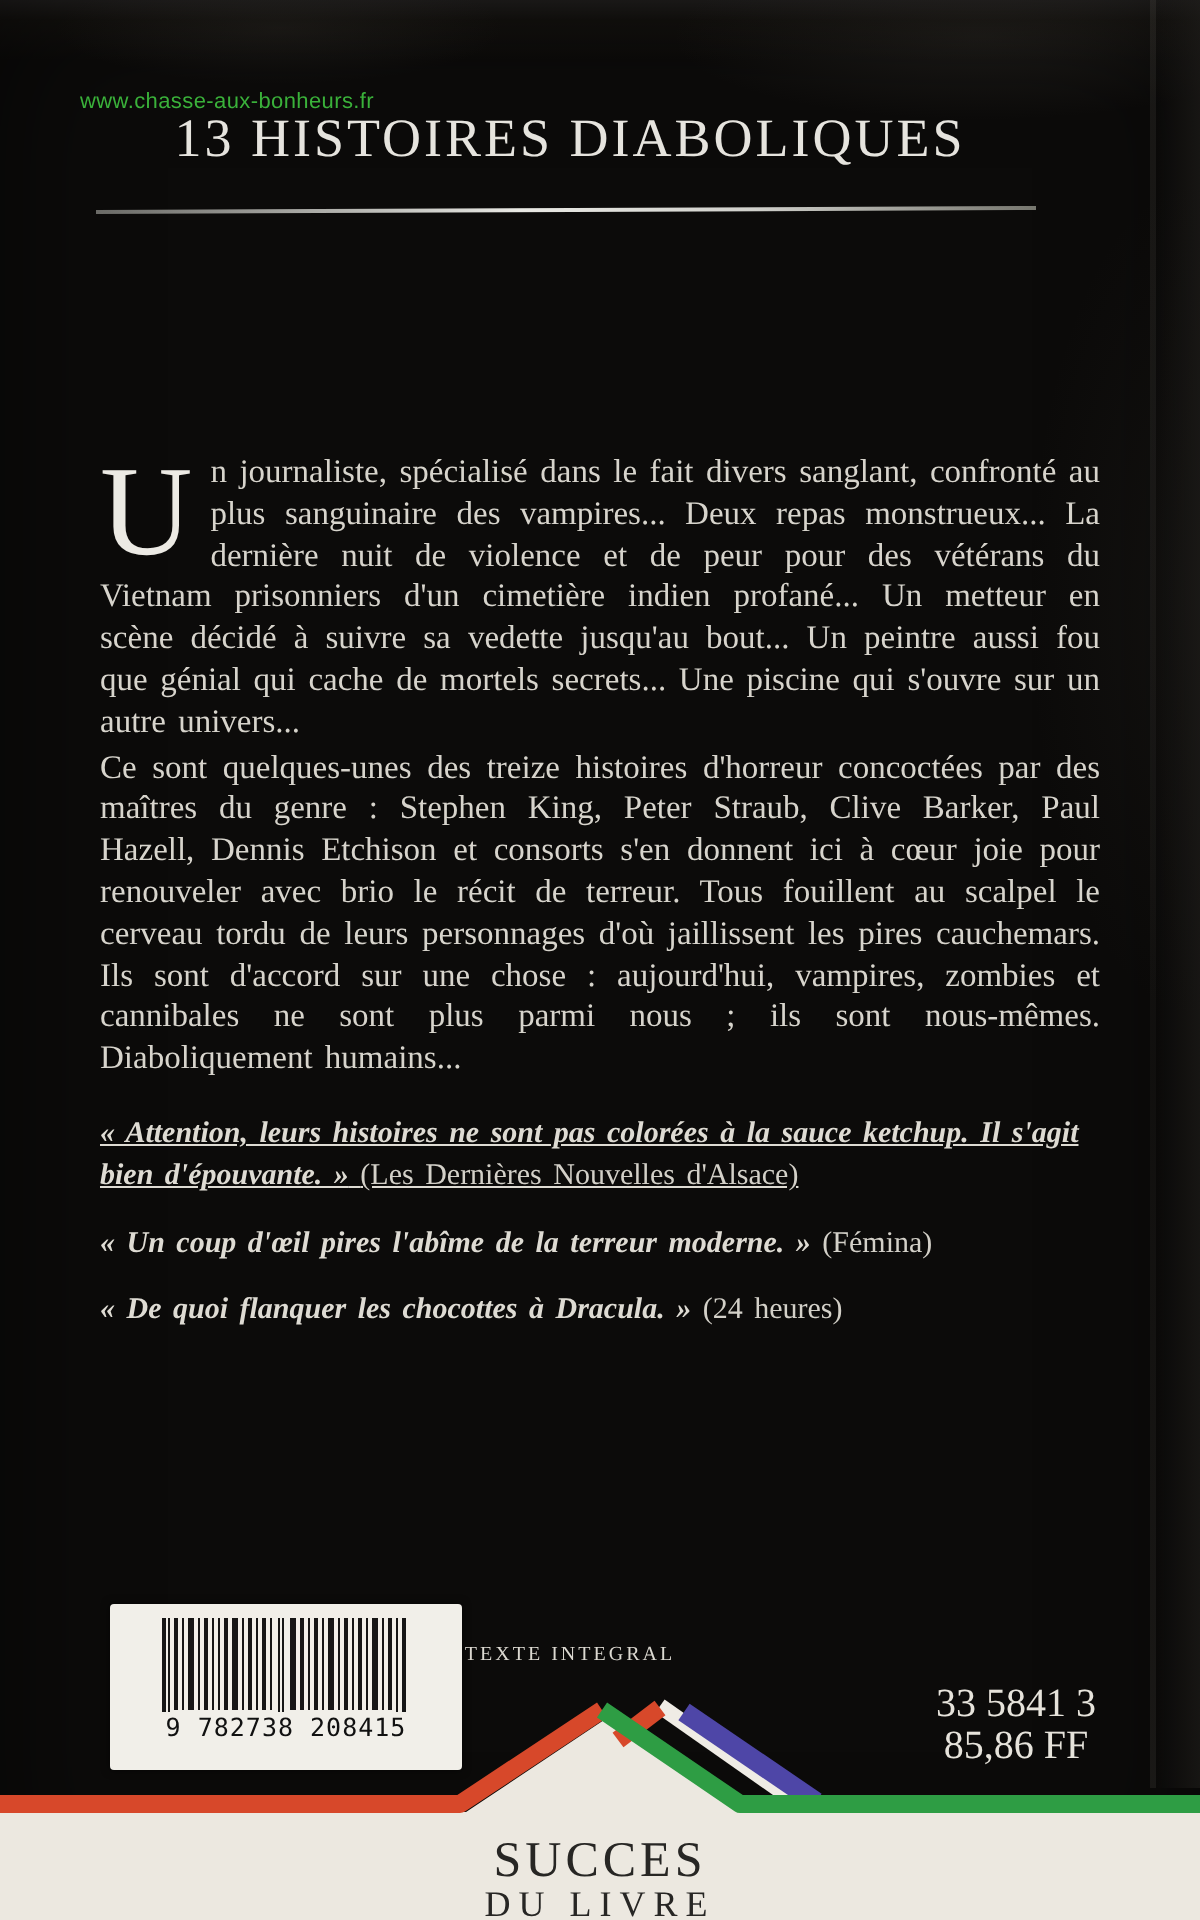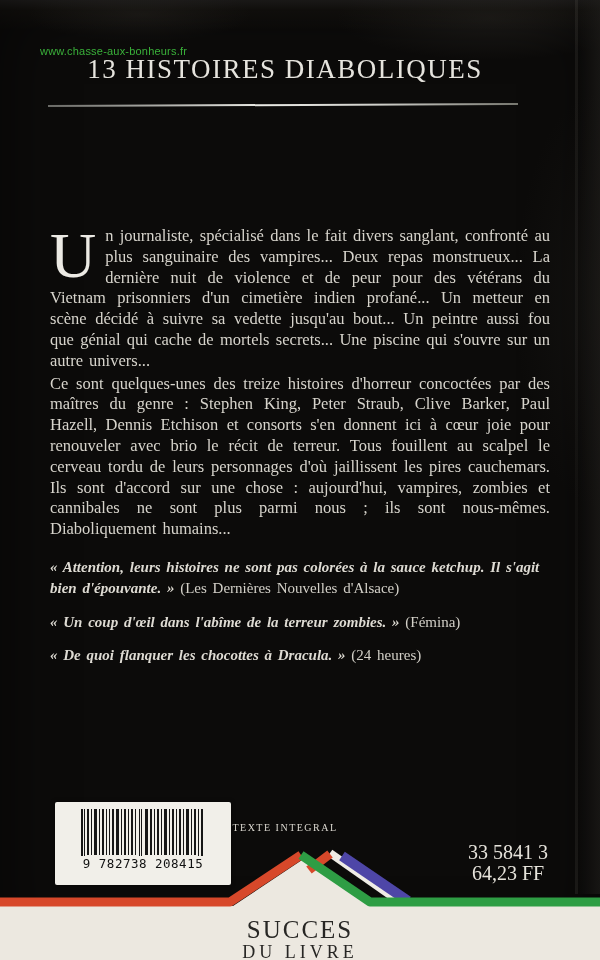--- a/index.html
+++ b/index.html
@@ -67,26 +67,26 @@
 
   <div class="rule"></div>
 
   <div class="bodytext">
     <p style="margin:0;">
       <span class="dropcap">U</span><span>n journaliste, spécialisé dans le fait divers sanglant, confronté au plus sanguinaire des vampires... Deux repas monstrueux... La dernière nuit de violence et de peur pour des vétérans du Vietnam prisonniers d'un cimetière indien profané... Un metteur en scène décidé à suivre sa vedette jusqu'au bout... Un peintre aussi fou que génial qui cache de mortels secrets... Une piscine qui s'ouvre sur un autre univers...</span>
     </p>
     <p class="para2" style="margin-bottom:0;">Ce sont quelques-unes des treize histoires d'horreur concoctées par des maîtres du genre : Stephen King, Peter Straub, Clive Barker, Paul Hazell, Dennis Etchison et consorts s'en donnent ici à cœur joie pour renouveler avec brio le récit de terreur. Tous fouillent au scalpel le cerveau tordu de leurs personnages d'où jaillissent les pires cauchemars. Ils sont d'accord sur une chose : aujourd'hui, vampires, zombies et cannibales ne sont plus parmi nous ; ils sont nous-mêmes. Diaboliquement humains...</p>
 
     <div class="quotes">
-      <p class="quote" style="margin:0 0 12px 0;">
+      <p class="quote" style="margin:0 0 12px 0;text-decoration:underline;">
         <span class="qt">« Attention, leurs histoires ne sont pas colorées à la sauce ketchup. Il s'agit bien d'épouvante. »</span>
         <span class="src">(Les Dernières Nouvelles d'Alsace)</span>
       </p>
       <p class="quote" style="margin:0 0 12px 0;">
-        <span class="qt">« Un coup d'œil dans l'abîme de la terreur zombies. »</span>
+        <span class="qt">« Un coup d'œil pires l'abîme de la terreur moderne. »</span>
         <span class="src">(Fémina)</span>
       </p>
       <p class="quote" style="margin:0;">
         <span class="qt">« De quoi flanquer les chocottes à Dracula. »</span>
         <span class="src">(24 heures)</span>
       </p>
     </div>
   </div>
 
   <div class="format-label">TEXTE INTEGRAL</div>
@@ -126,21 +126,21 @@
         <rect x="112" y="0" width="1" height="46" fill="#161616"></rect>
         <rect x="115" y="0" width="2" height="46" fill="#161616"></rect>
         <rect x="119" y="0" width="1" height="54" fill="#161616"></rect>
         <rect x="122" y="0" width="2" height="54" fill="#161616"></rect>
       </svg>
     <div class="barcode-number">9 782738 208415</div>
   </div>
 
   <div class="pricing">
     <div>33 5841 3</div>
-    <div>64,23 FF</div>
+    <div>85,86 FF</div>
   </div>
 
   <svg class="logo-band" viewBox="0 0 600 120">
 
     <polygon points="-5,66 233,66 302,20 371,64 605,62 605,125 -5,125" fill="#ece8e0"></polygon>
 
     <path d="M330,13 L397,60" stroke-width="8" fill="none" stroke="#efece5"></path>
     <path d="M342,16 L408,61" stroke-width="10" fill="none" stroke="#4e46a7"></path>
 
     <path d="M-5,62 L230,62 L301,15" stroke-width="9" fill="none" stroke-linejoin="round" stroke="#d7482a"></path>

